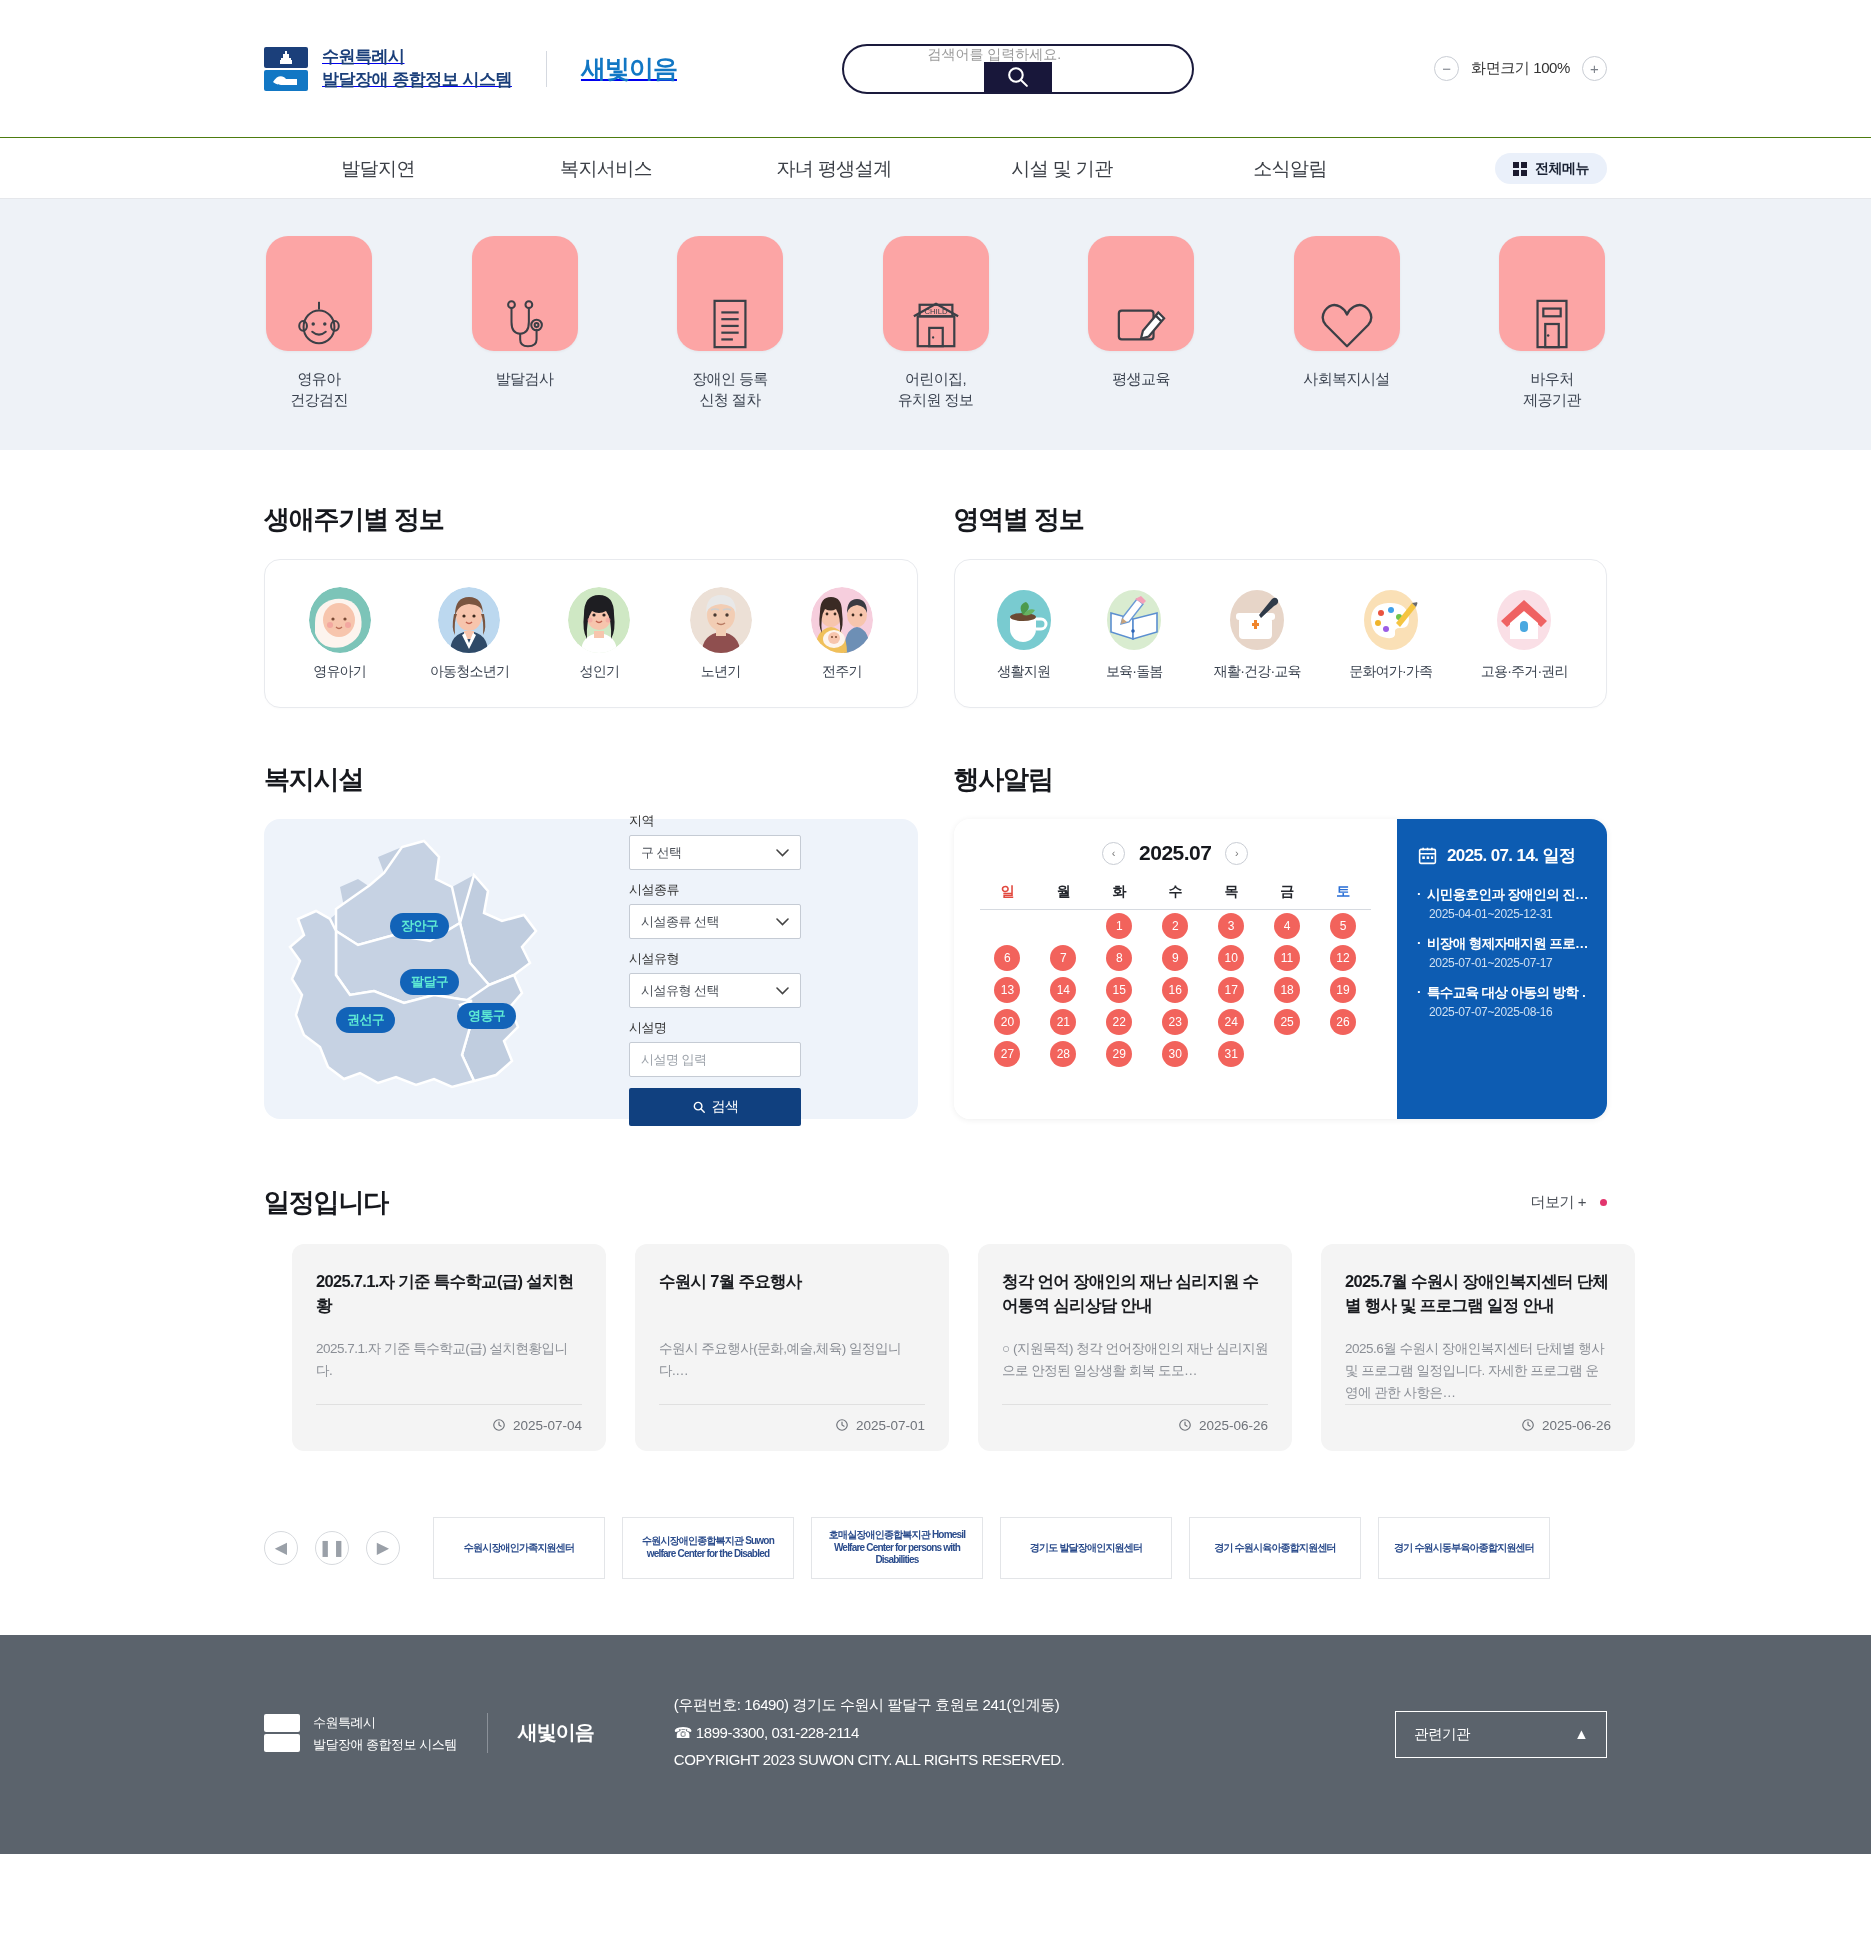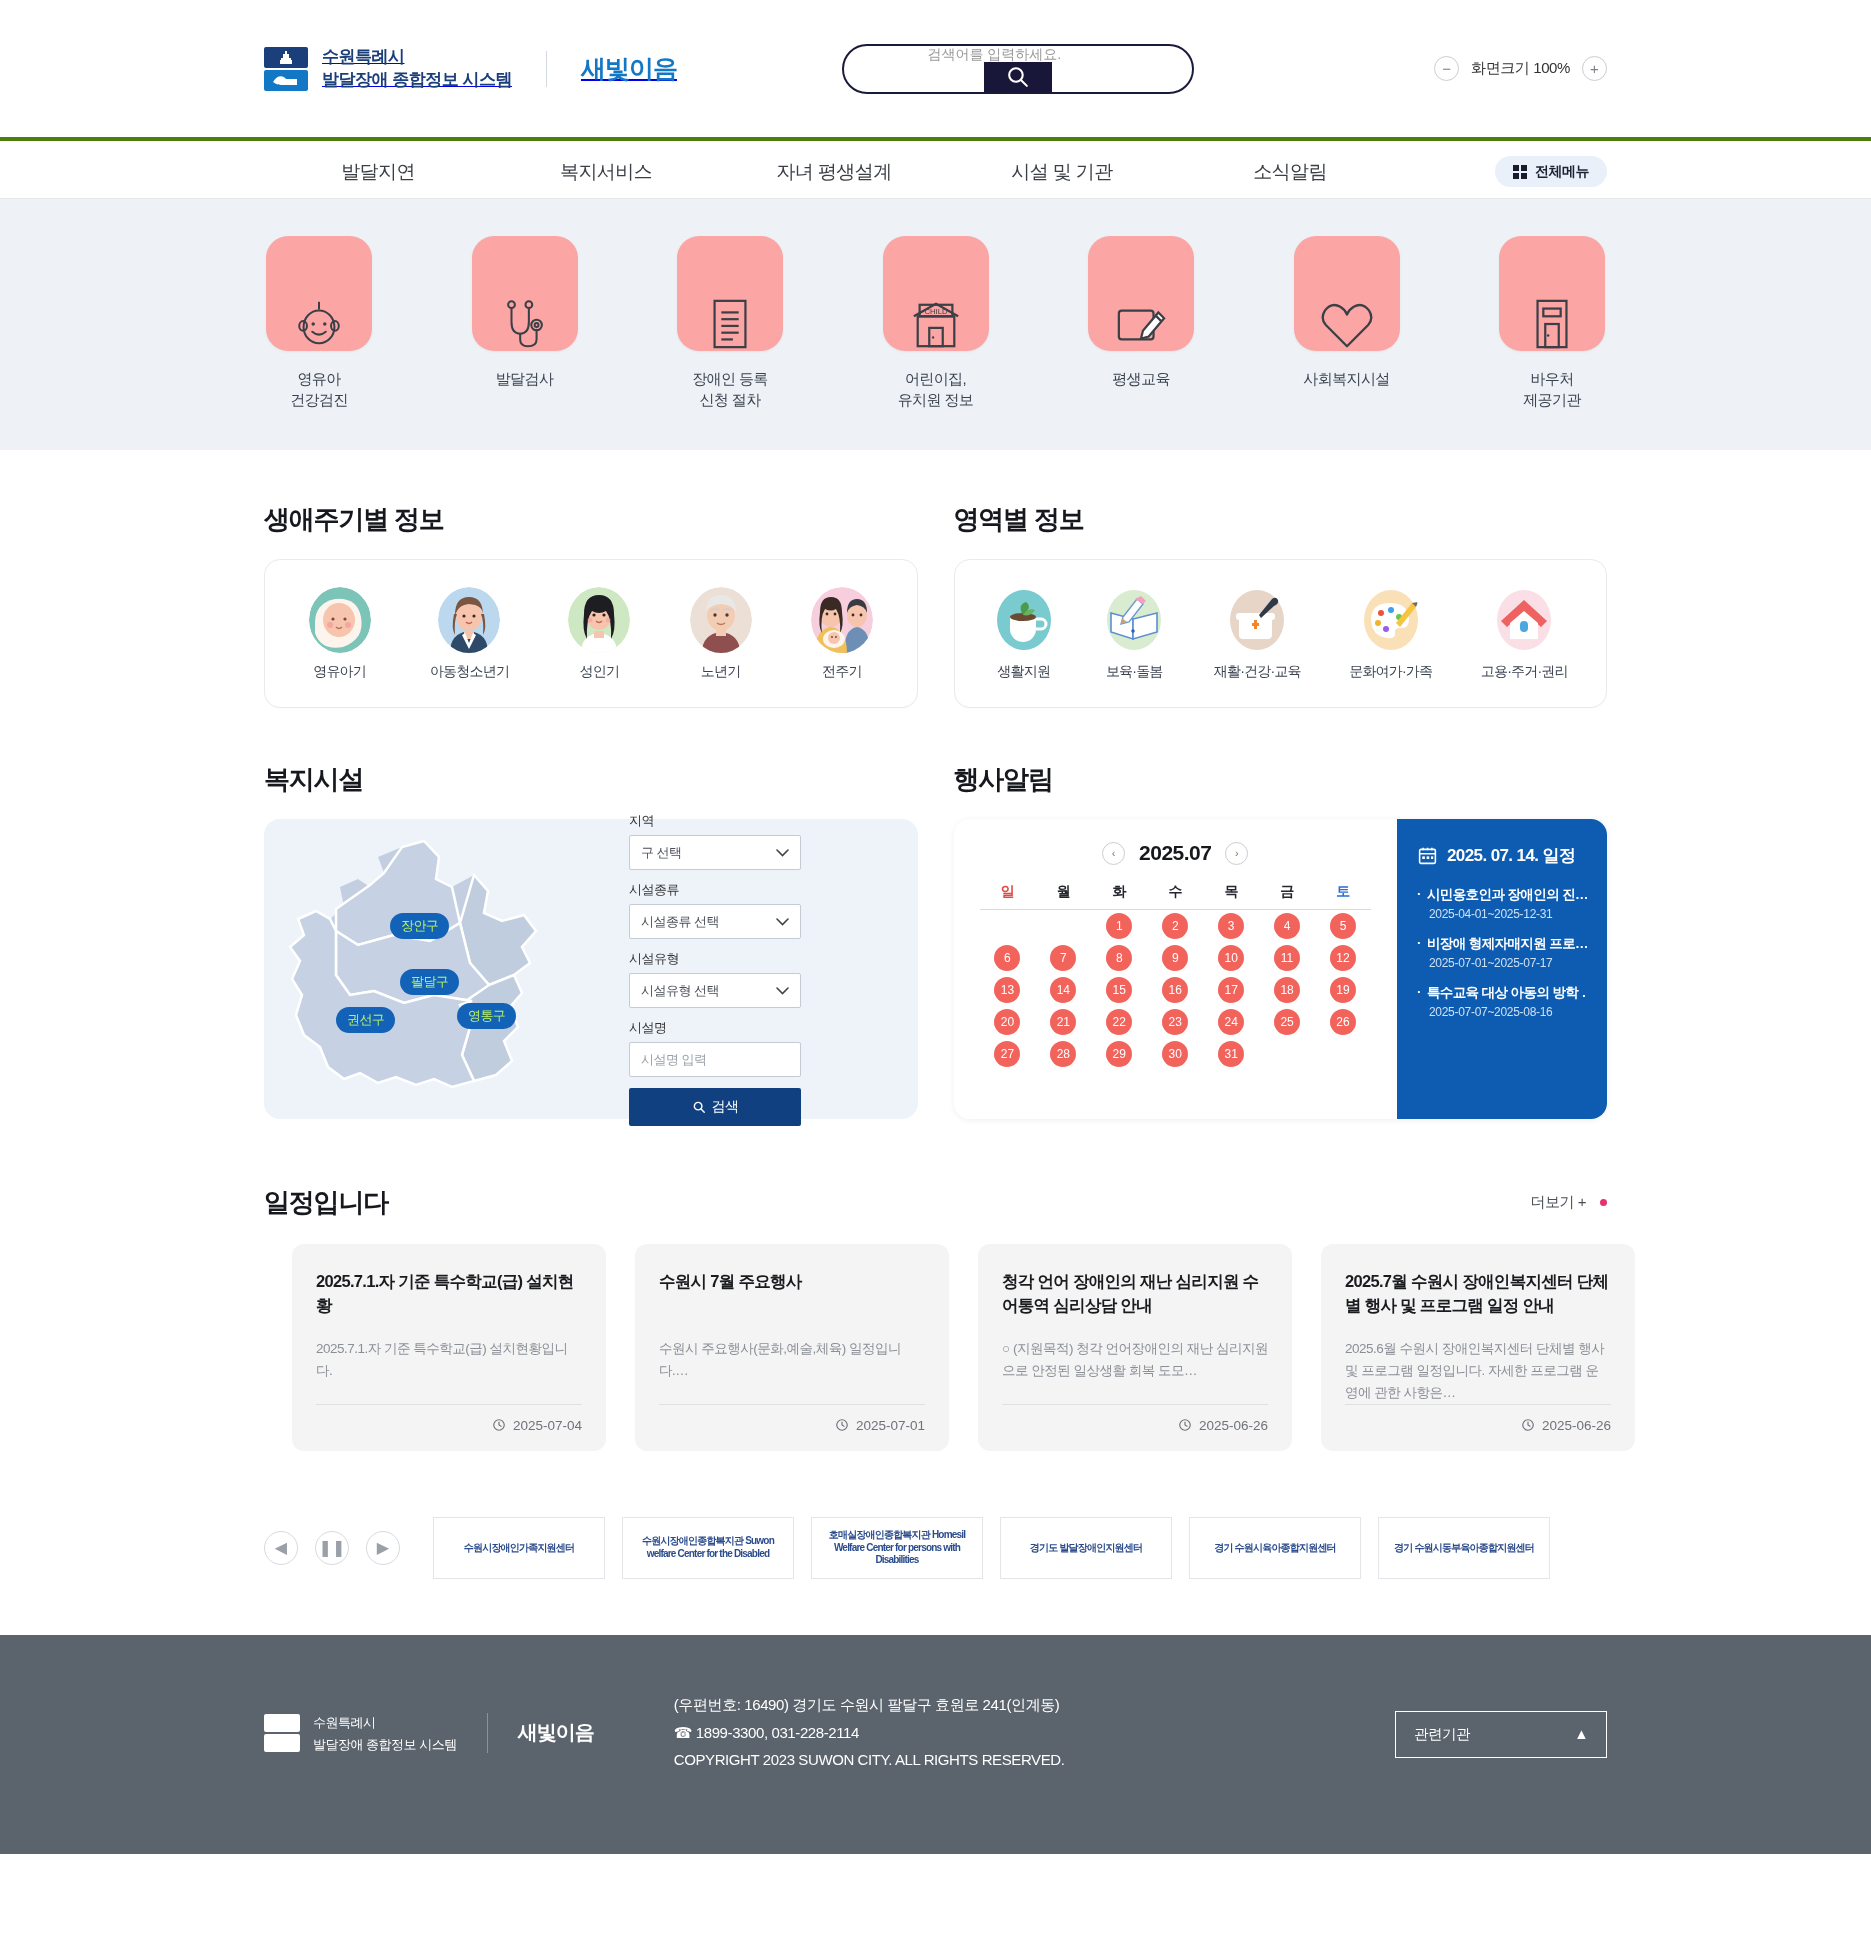--- a/index.html
+++ b/index.html
@@ -73,21 +73,21 @@
   .zoomctl .circ {
     width: 25px; height: 25px; border-radius: 50%;
     border: 1px solid #c9cdd4; background: #fff;
     display: flex; align-items: center; justify-content: center;
     color: #7b8089; font-size: 15px; cursor: pointer; line-height: 1;
   }
   .zoomctl .lbl { font-size: 15px; color: #333; letter-spacing: -0.4px; }
 
   
   .gnb {
-    border-top: 4px solid #4d7c0f;
+    border-top: 1px solid #4d7c0f;
     border-bottom: 1px solid #e5e7eb;
     height: 62px;
   }
   .gnb-inner {
     width: 1871px; padding: 0 264px; height: 61px;
     display: flex; align-items: center;
   }
   .gnb-menu { display: flex; align-items: center; }
   .gnb-menu a {
     font-size: 19px; color: #3b3f46; font-weight: 500;
@@ -169,22 +169,22 @@
     margin-top: 22px;
     background: #eef3fa;
     border-radius: 16px;
     height: 300px;
     display: flex; align-items: center;
     padding: 20px 22px 20px 10px;
   }
   .map-area { width: 345px; height: 268px; position: relative; }
   .map-pin {
     position: absolute;
-    background: #1263b8; color: #bef264;
-    font-size: 13px; font-weight: 400;
+    background: #1263b8; color: #5eead4;
+    font-size: 13px; font-weight: 700;
     border-radius: 13px; padding: 4px 11px;
     letter-spacing: -0.6px; white-space: nowrap;
     cursor: pointer;
   }
   .form-area { width: 172px; margin-left: 10px; }
   .fld { margin-bottom: 11px; }
   .fld-lbl { font-size: 13px; color: #333; margin-bottom: 5px; letter-spacing: -0.5px;}
   .fld-sel, .fld-inp {
     width: 172px; height: 35px; background: #fff;
     border: 1px solid #c5cbd4; border-radius: 2px;

